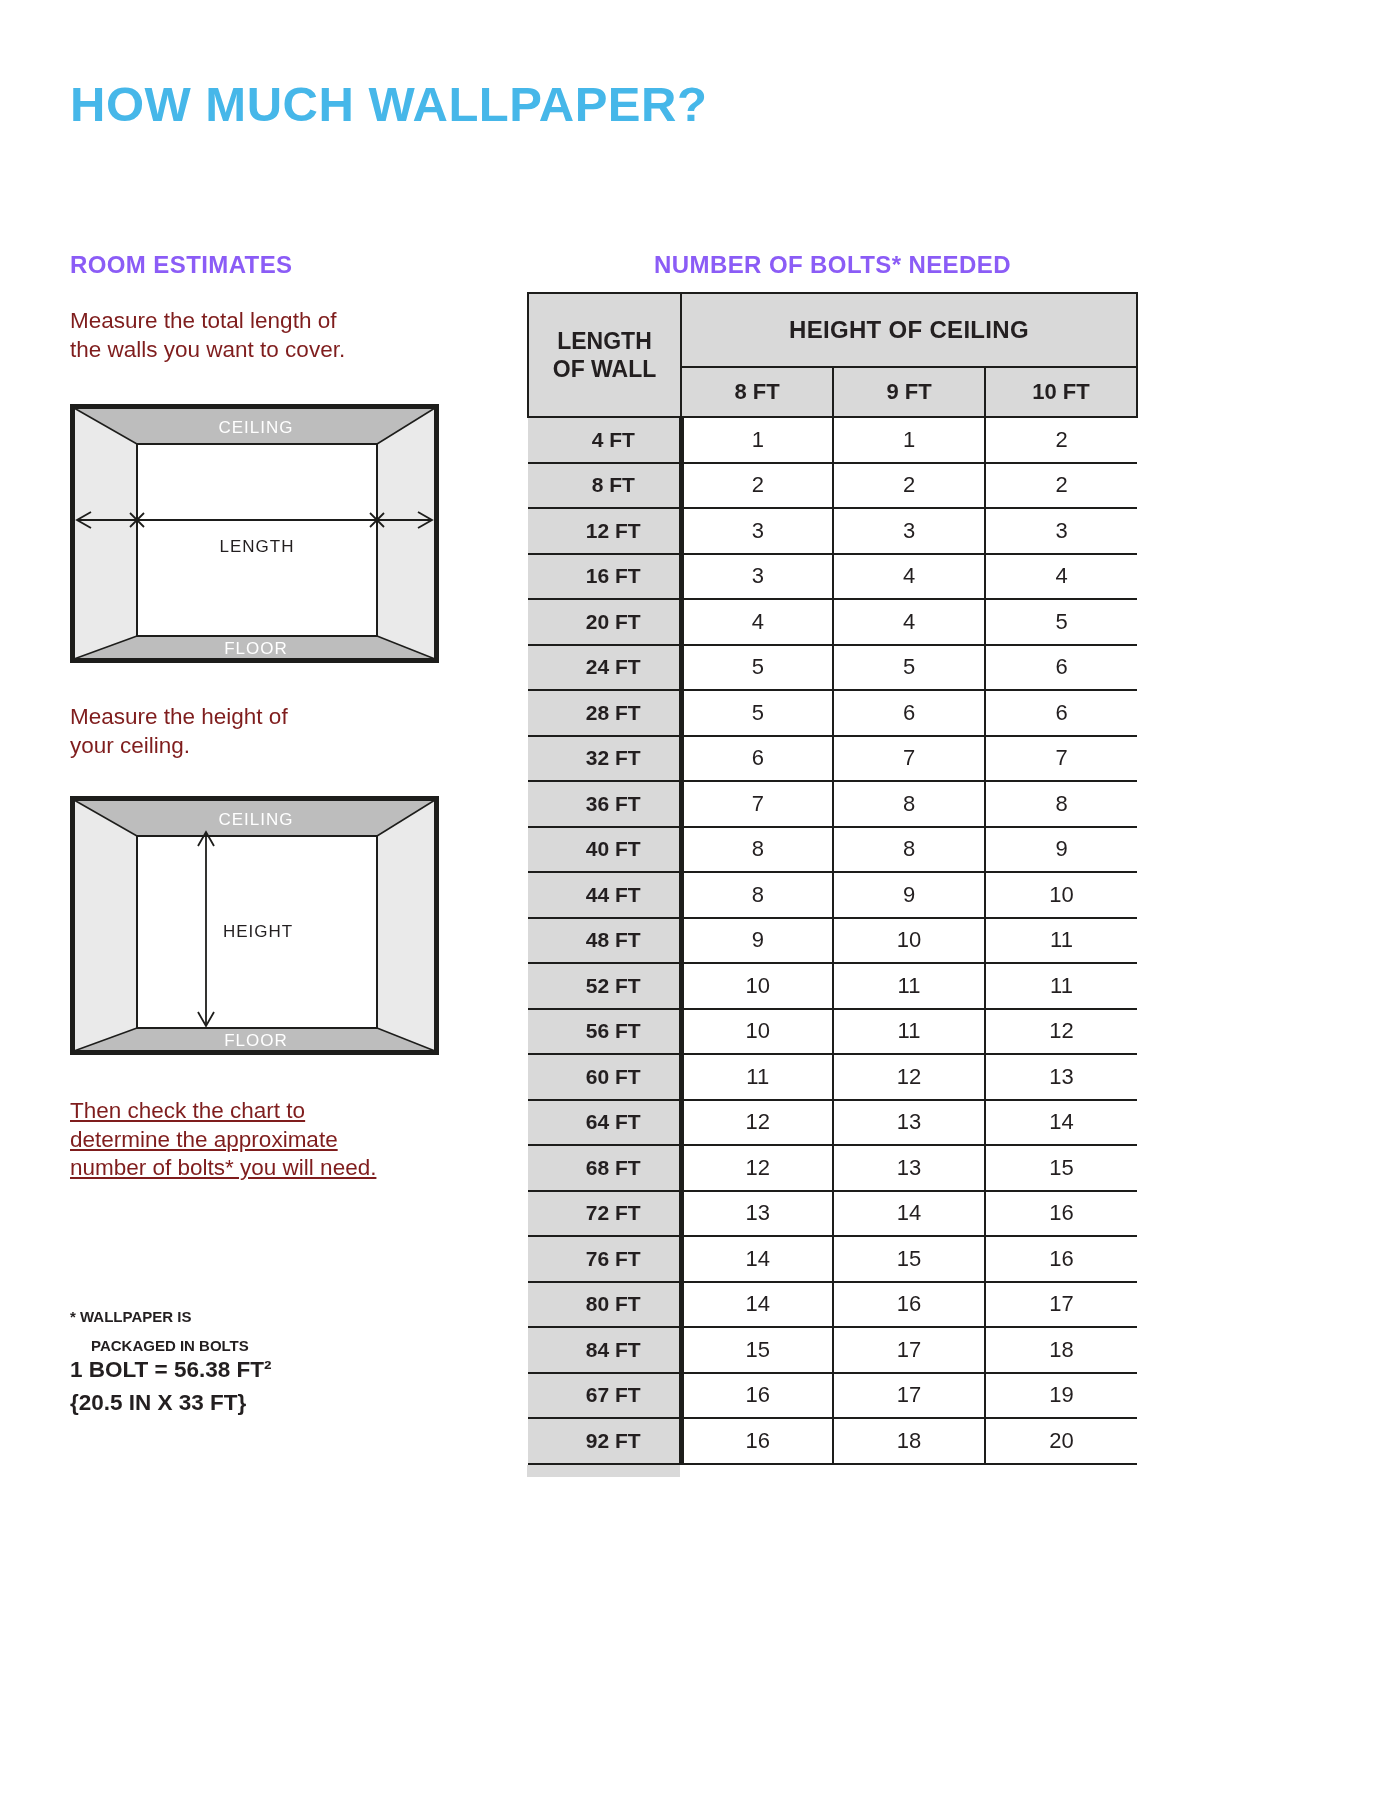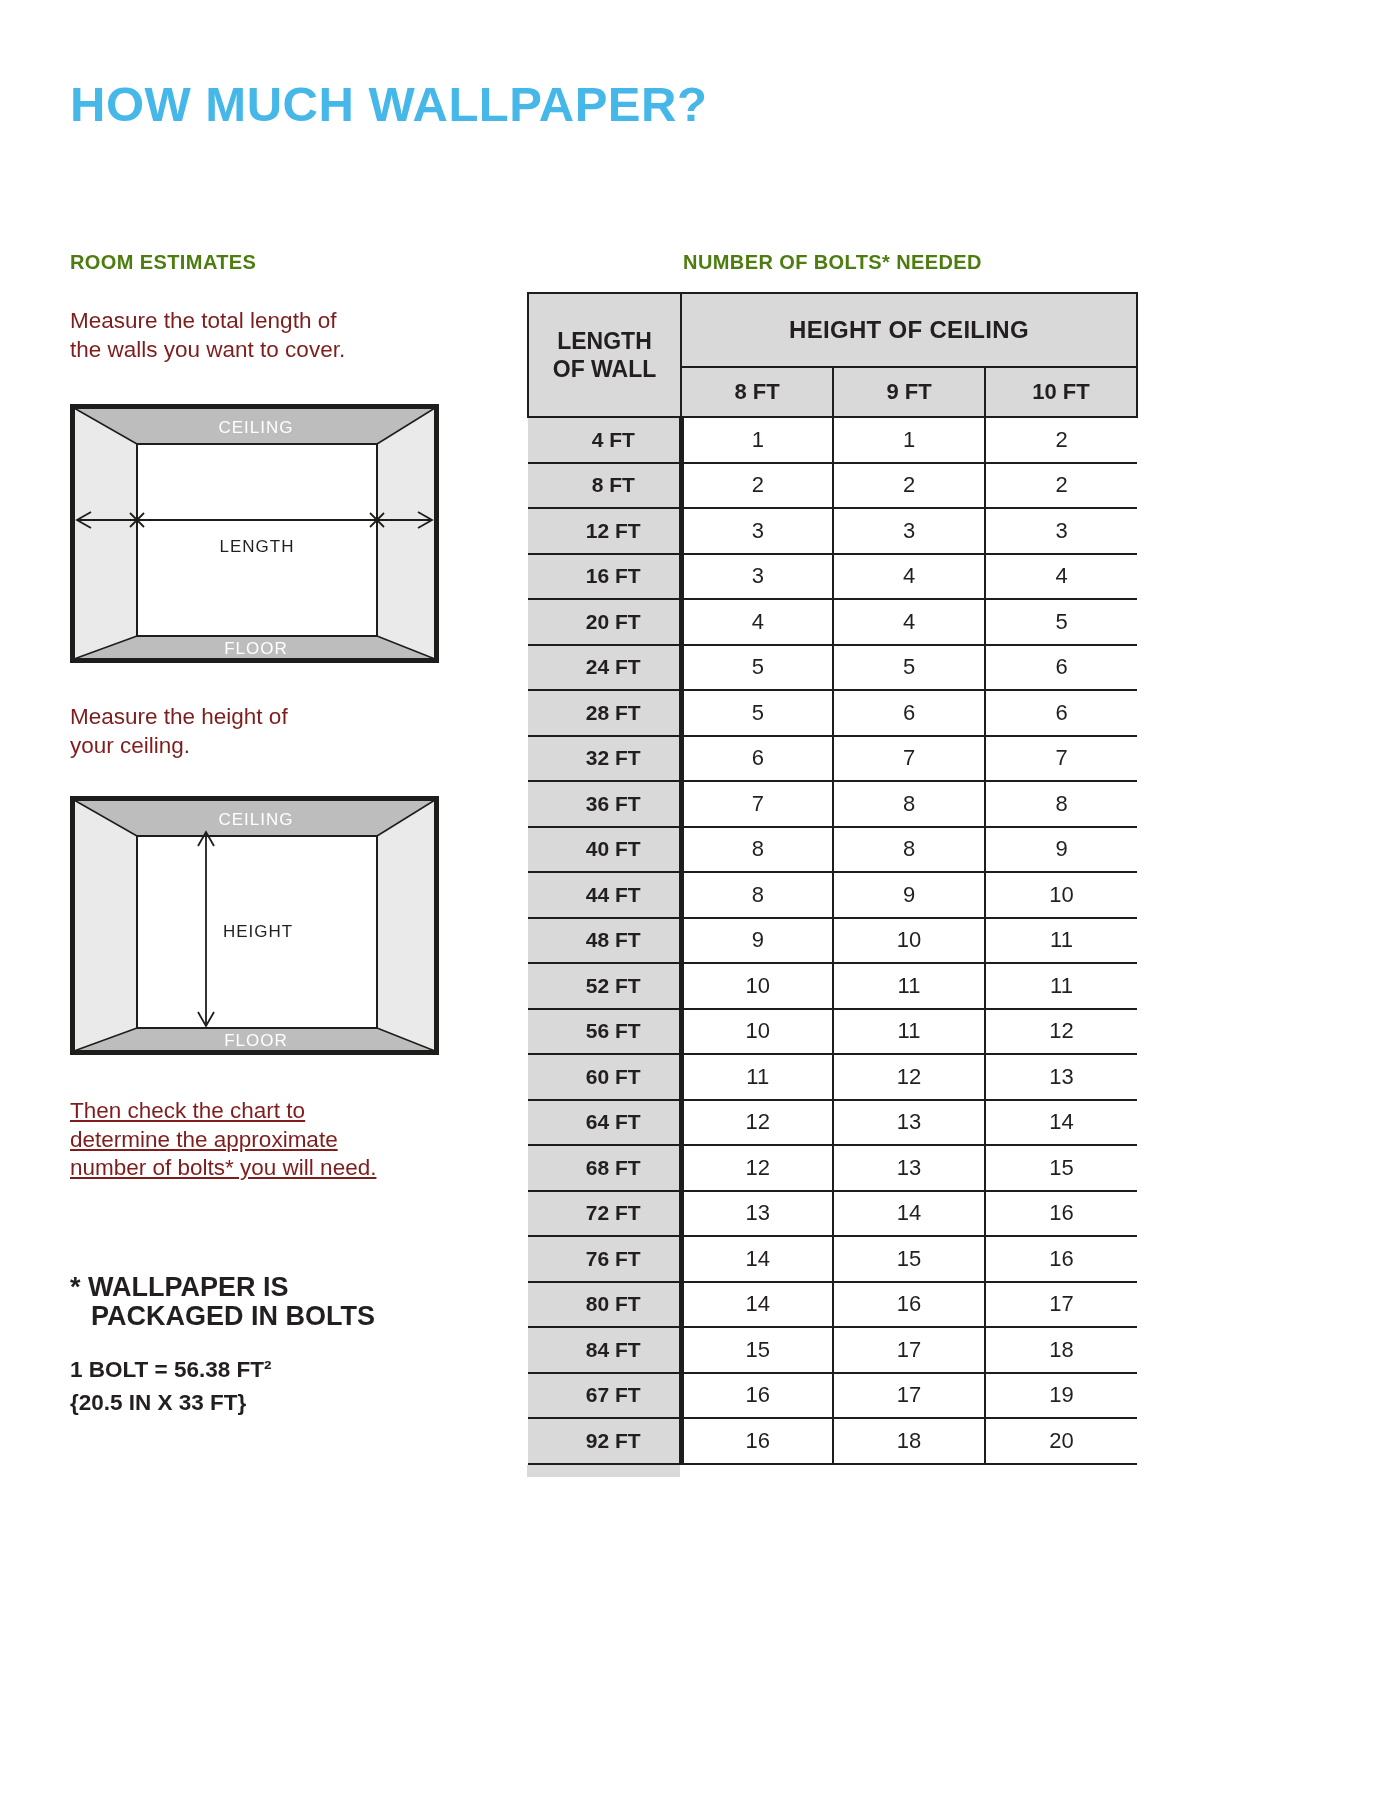--- a/index.html
+++ b/index.html
@@ -2,35 +2,35 @@
 <html><head>
 <meta charset="utf-8">
 <style>
   * { margin:0; padding:0; box-sizing:border-box; }
   html, body { background:#ffffff; }
   body { font-family:"Liberation Sans", sans-serif; color:#231f20; }
   .page { position:relative; width:1391px; height:1800px; background:#ffffff; overflow:hidden;margin-top:24px; }
 
   .page-title { position:absolute; left:70px; top:52px; font-size:49px; font-weight:bold; color:#46b7e9; letter-spacing:0.5px; }
 
-  .section-heading { font-size:20px; font-weight:bold; color:#4d7c0f; letter-spacing:0.4px; }
+  .section-heading { font-size:24px; font-weight:bold; color:#8b5cf6; letter-spacing:0.4px; }
   .room-estimates-heading { position:absolute; left:70px; top:227px; }
   .table-heading { position:absolute; left:527px; top:227px; width:611px; text-align:center; }
 
   .step-text { position:absolute; left:70px; font-size:22.5px; line-height:28.5px; white-space:pre-line; color:#7f1d1d; }
   .step-1 { top:283px; }
   .step-2 { top:679px; }
   .step-3 { top:1073px;text-decoration:underline; }
 
   .diagram { position:absolute; left:70px; width:369px; height:259px; }
   .diagram-1 { top:380px; }
   .diagram-2 { top:772px; }
   svg text { font-family:"Liberation Sans", sans-serif; }
 
-  .footnote { position:absolute; left:70px; top:1249px; font-size:27px; font-weight:bold; line-height:29px; }
+  .footnote { position:absolute; left:70px; top:1278px; font-size:15px; font-weight:bold; line-height:29px; }
   .footnote-line2 { margin-left:21px; }
 
   .bolt-equation { position:absolute; left:70px; top:1329px; font-size:22.5px; font-weight:bold; line-height:33px; white-space:pre-line; }
 
   .table-wrap { position:absolute; left:527px; top:268px; width:611px; }
   table.bolts { border-collapse:collapse; table-layout:fixed; width:611px; }
   table.bolts th, table.bolts td { border:2px solid #1d1d1b; text-align:center; vertical-align:middle; padding:0; }
   table.bolts th { background:#d9d9d9; font-weight:bold; color:#231f20; }
   table.bolts td { background:#ffffff; font-size:22px; height:45.5px; color:#231f20; }
   th.corner { width:153px; border-top-width:6px; border-left:0; border-right-width:5px; font-size:23px; line-height:28px; white-space:pre-line; }

